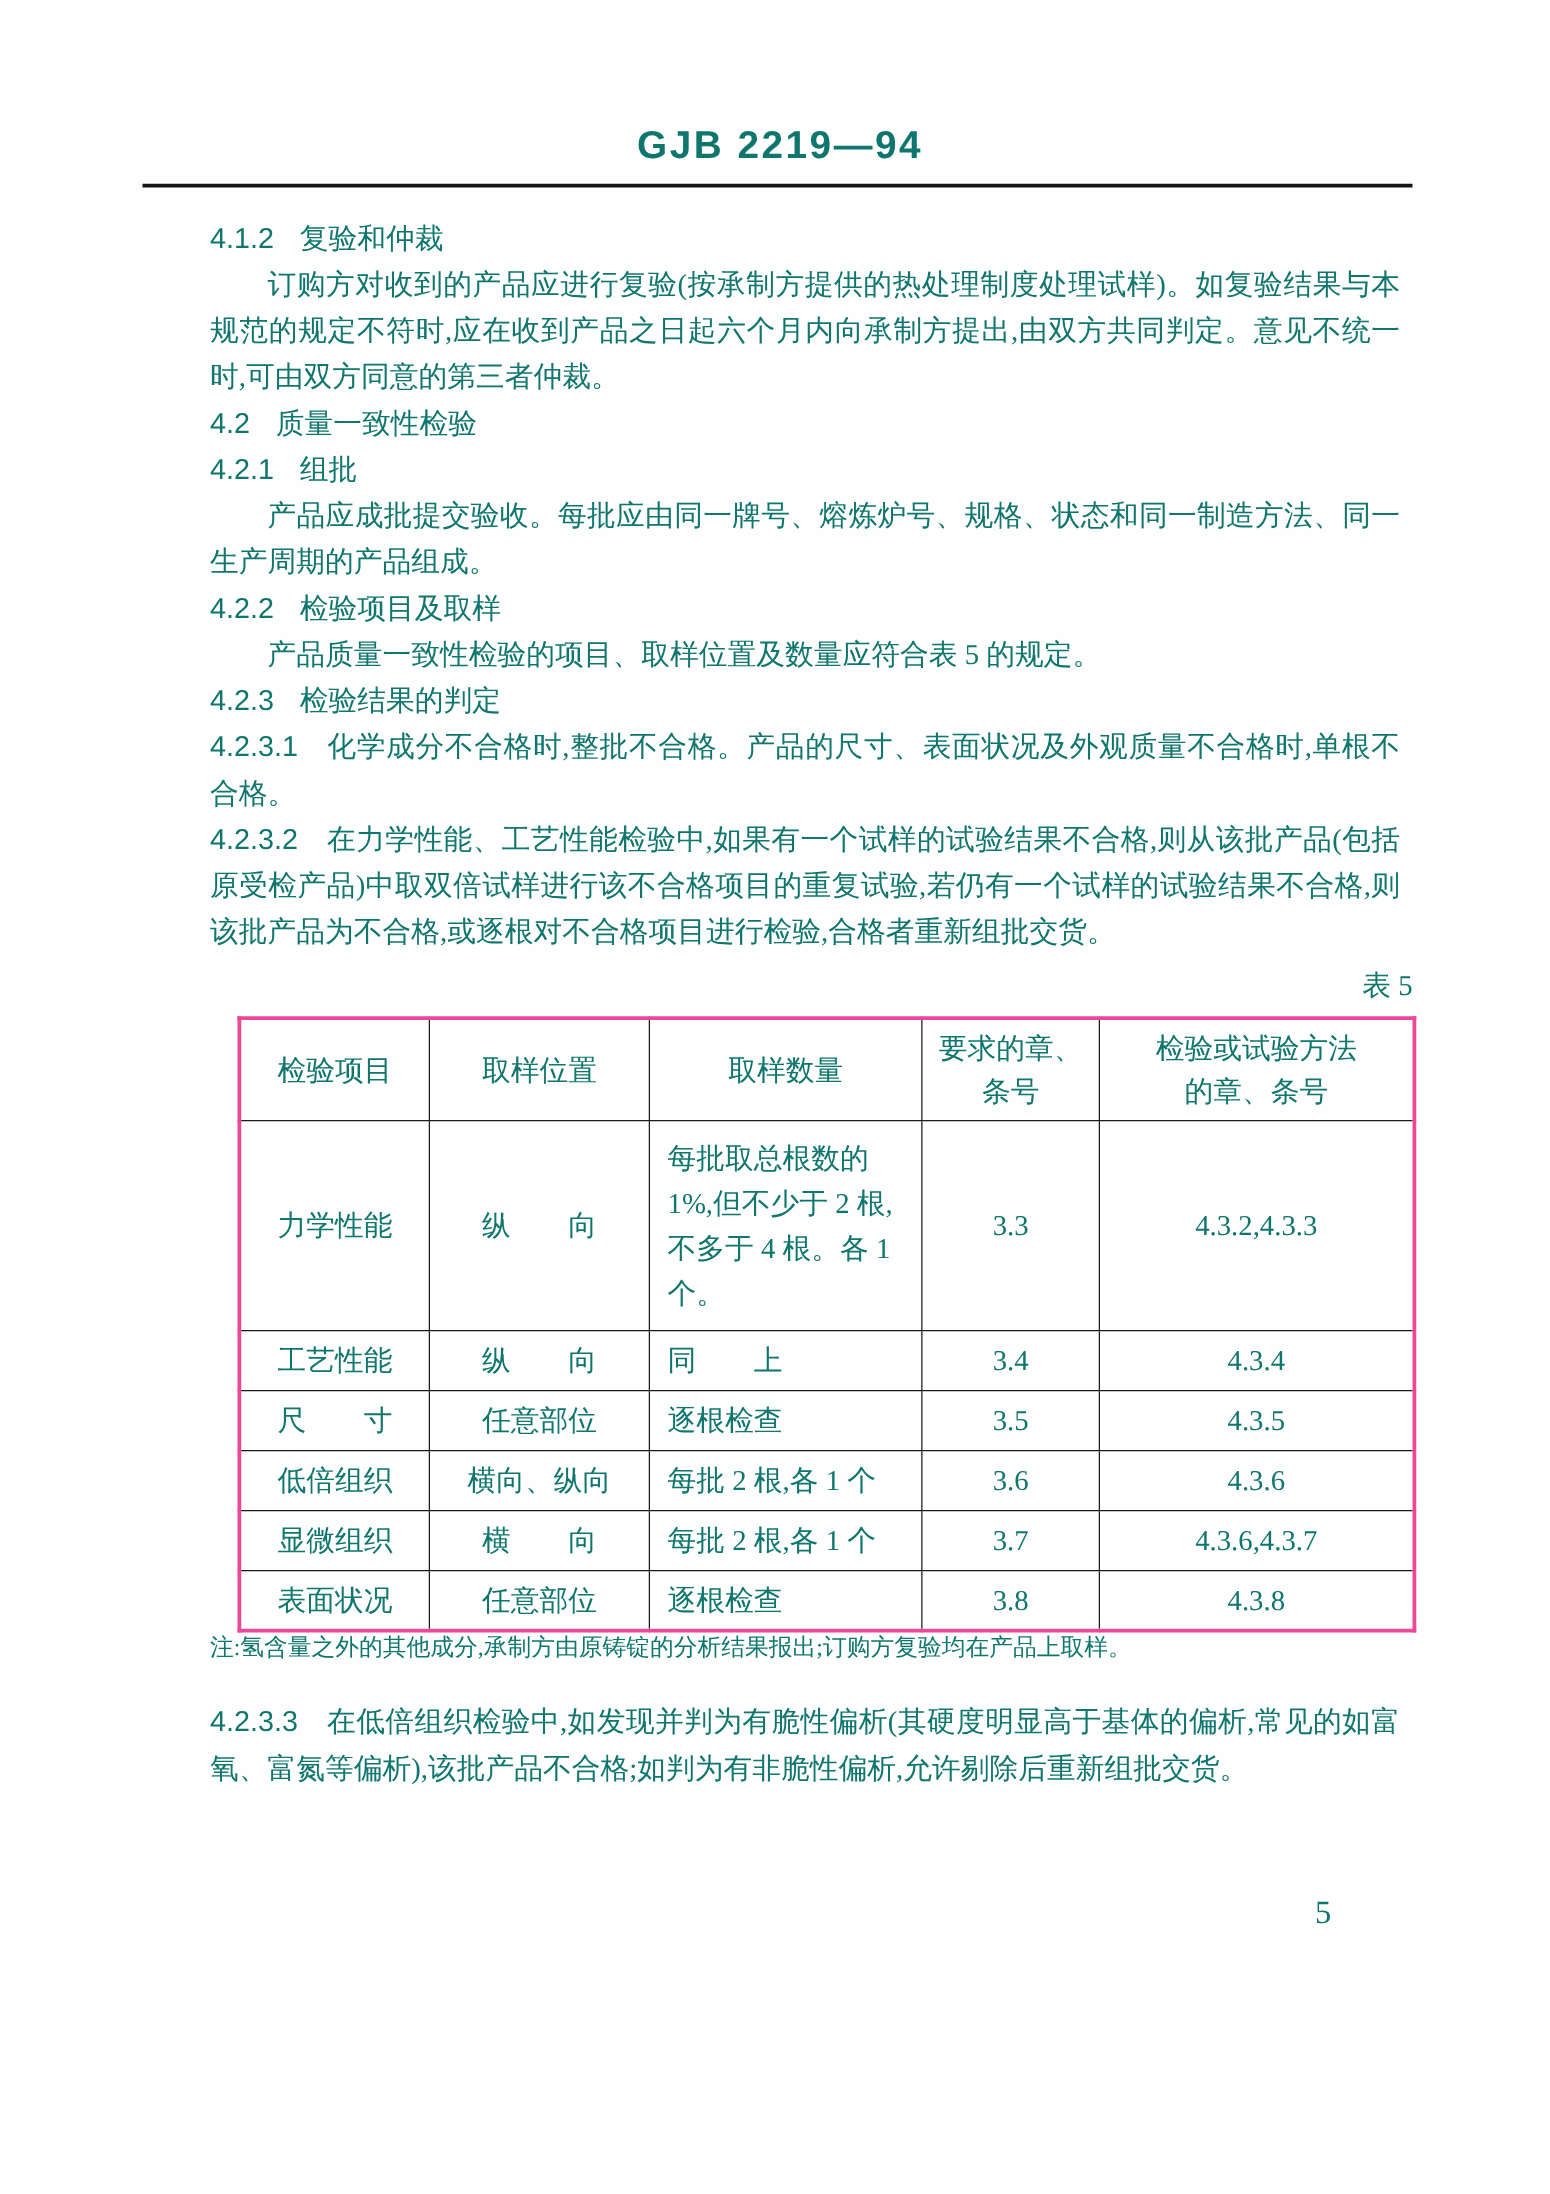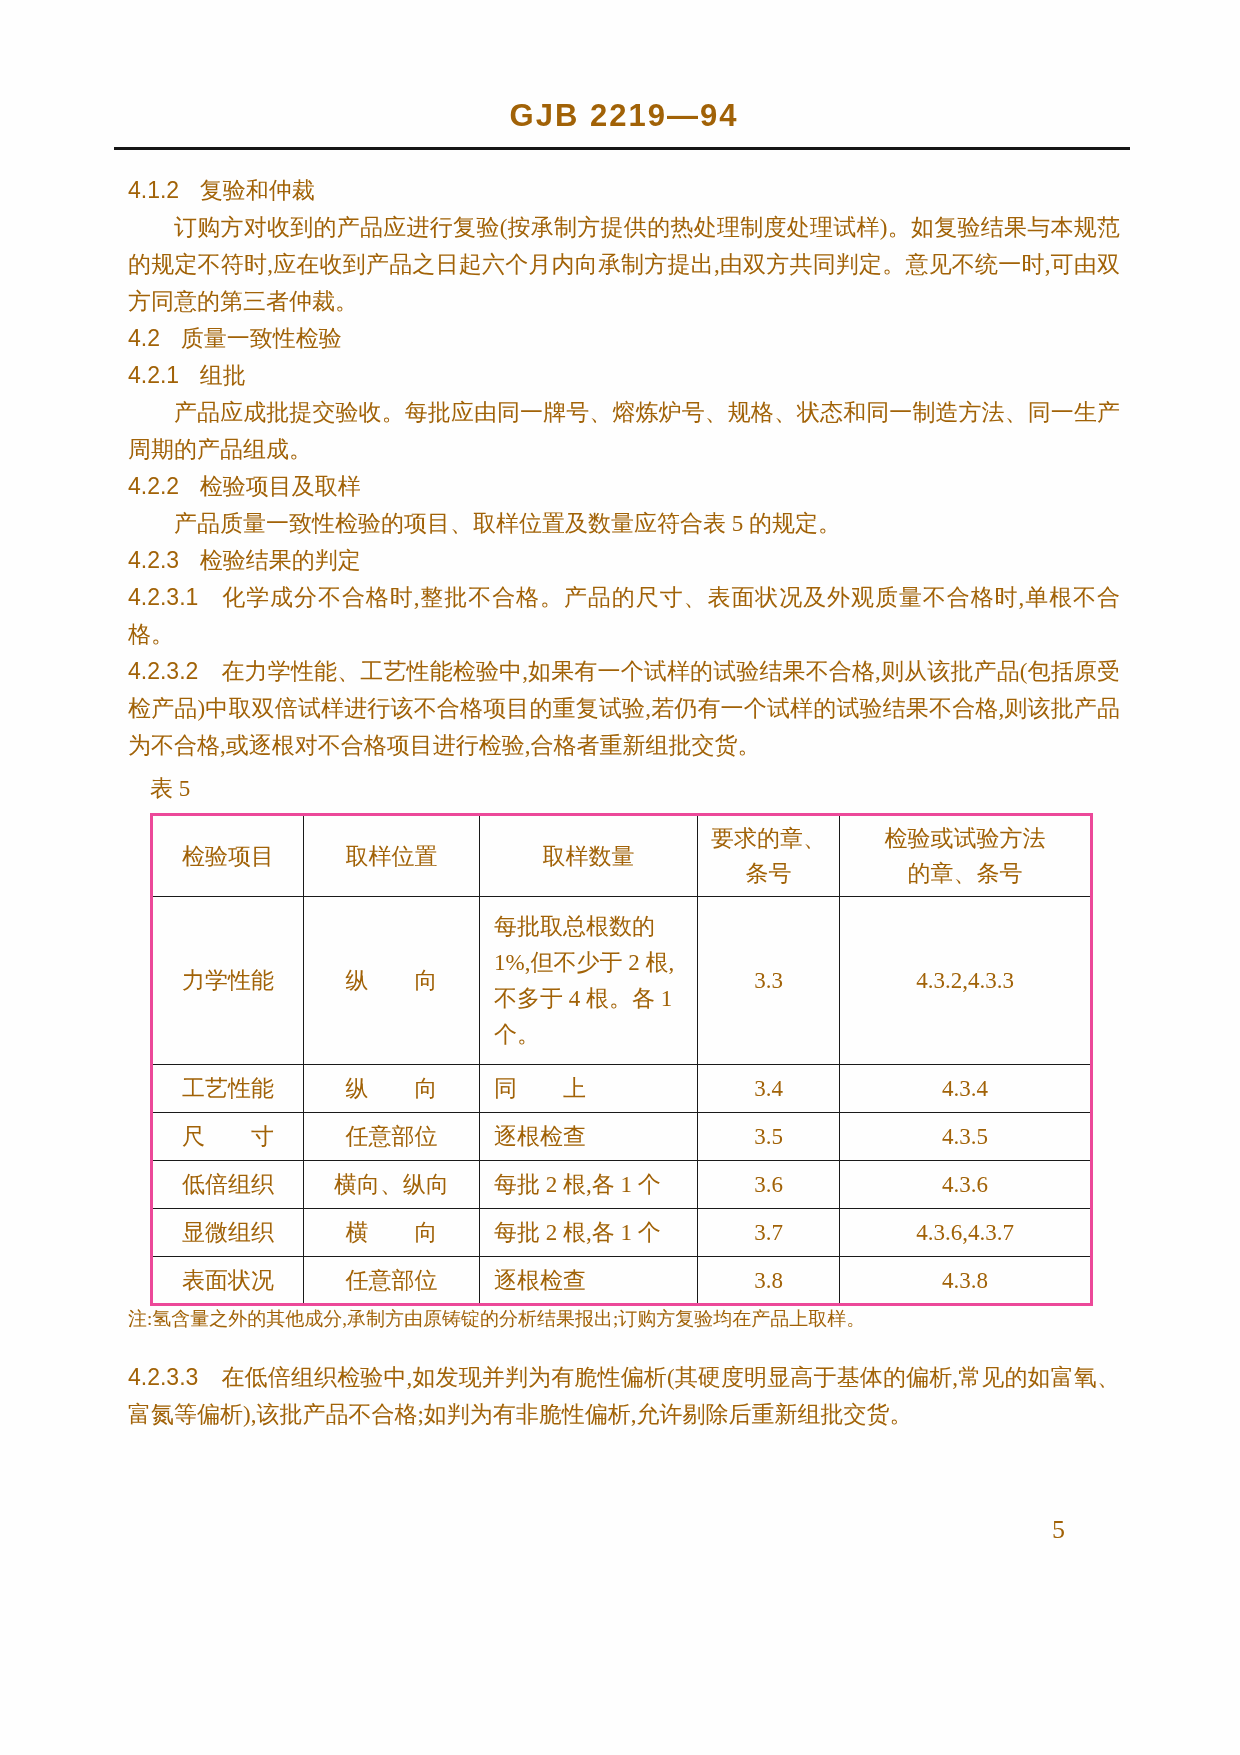--- a/index.html
+++ b/index.html
@@ -5,55 +5,55 @@
   html,body { margin:0; padding:0; background:#d9d9d9; }
   .page {
     position: relative;
     width: 1240px;
     height: 1755px;
     margin: 0 auto;
     background: #fefefe;
     box-sizing: border-box;
     padding: 98px 120px 0 128px;
     font-family: "Liberation Serif", "DejaVu Serif", serif;
-    color: #a16207;
+    color: #0f766e;
     overflow: hidden;
   }
   
   .doc-number {
     text-align: center;
     font-family: "Liberation Sans", "DejaVu Sans", sans-serif;
     font-weight: bold;
     font-size: 31px;
     letter-spacing: 2px;
     line-height: 36px;
   }
   .header-rule {
     margin: 13px -10px 0 -14px;
     border: 0;
     border-top: 3px solid #161616;
     height: 0;
   }
   
-  .main { margin-top: 22px; font-size: 23px; line-height: 37px; }
+  .main { margin-top: 22px; font-size: 23px; line-height: 37px; margin-left: 40px; }
   .main p { margin: 0; text-align: justify; }
   .heading { font-family: "Liberation Sans", "DejaVu Sans", sans-serif; text-align: left !important; }
   .heading .clause-num { margin-right: .9em; }
   .heading-bold { font-weight: normal; }
   .indent { text-indent: 2em; }
   .clause-num {
     font-family: "Liberation Sans", "DejaVu Sans", sans-serif;
     margin-right: 1em;
     white-space: nowrap;
   }
   
   .tbl-caption {
     width: 940px;
     margin: 7px 0 0 22px;
-    text-align: left;
+    text-align: right;
     font-size: 23px;
     line-height: 36px;
   }
   table.tbl {
     width: 940px;
     margin: 6px 0 0 22px;
     border-collapse: collapse;
     table-layout: fixed;
     border: 3px solid #ec4899;
     font-size: 23px;

